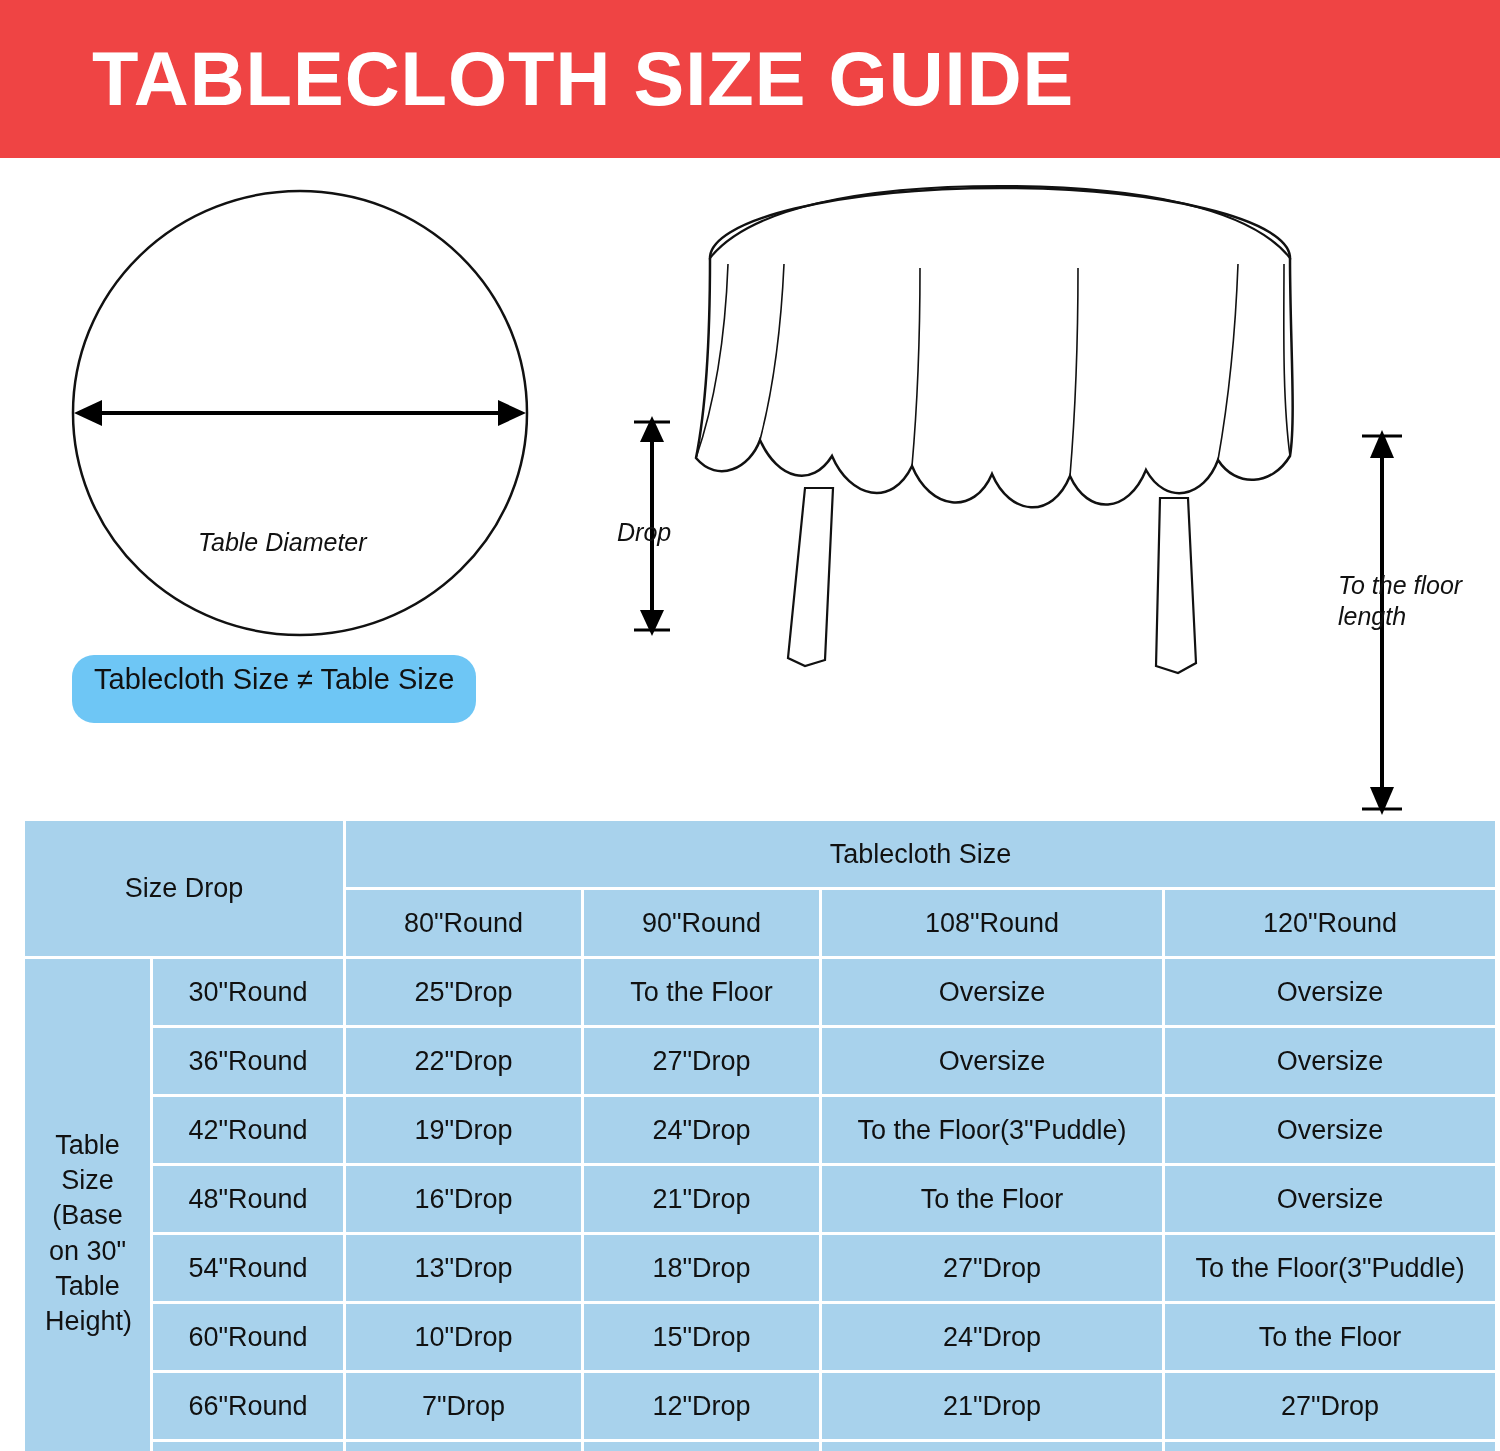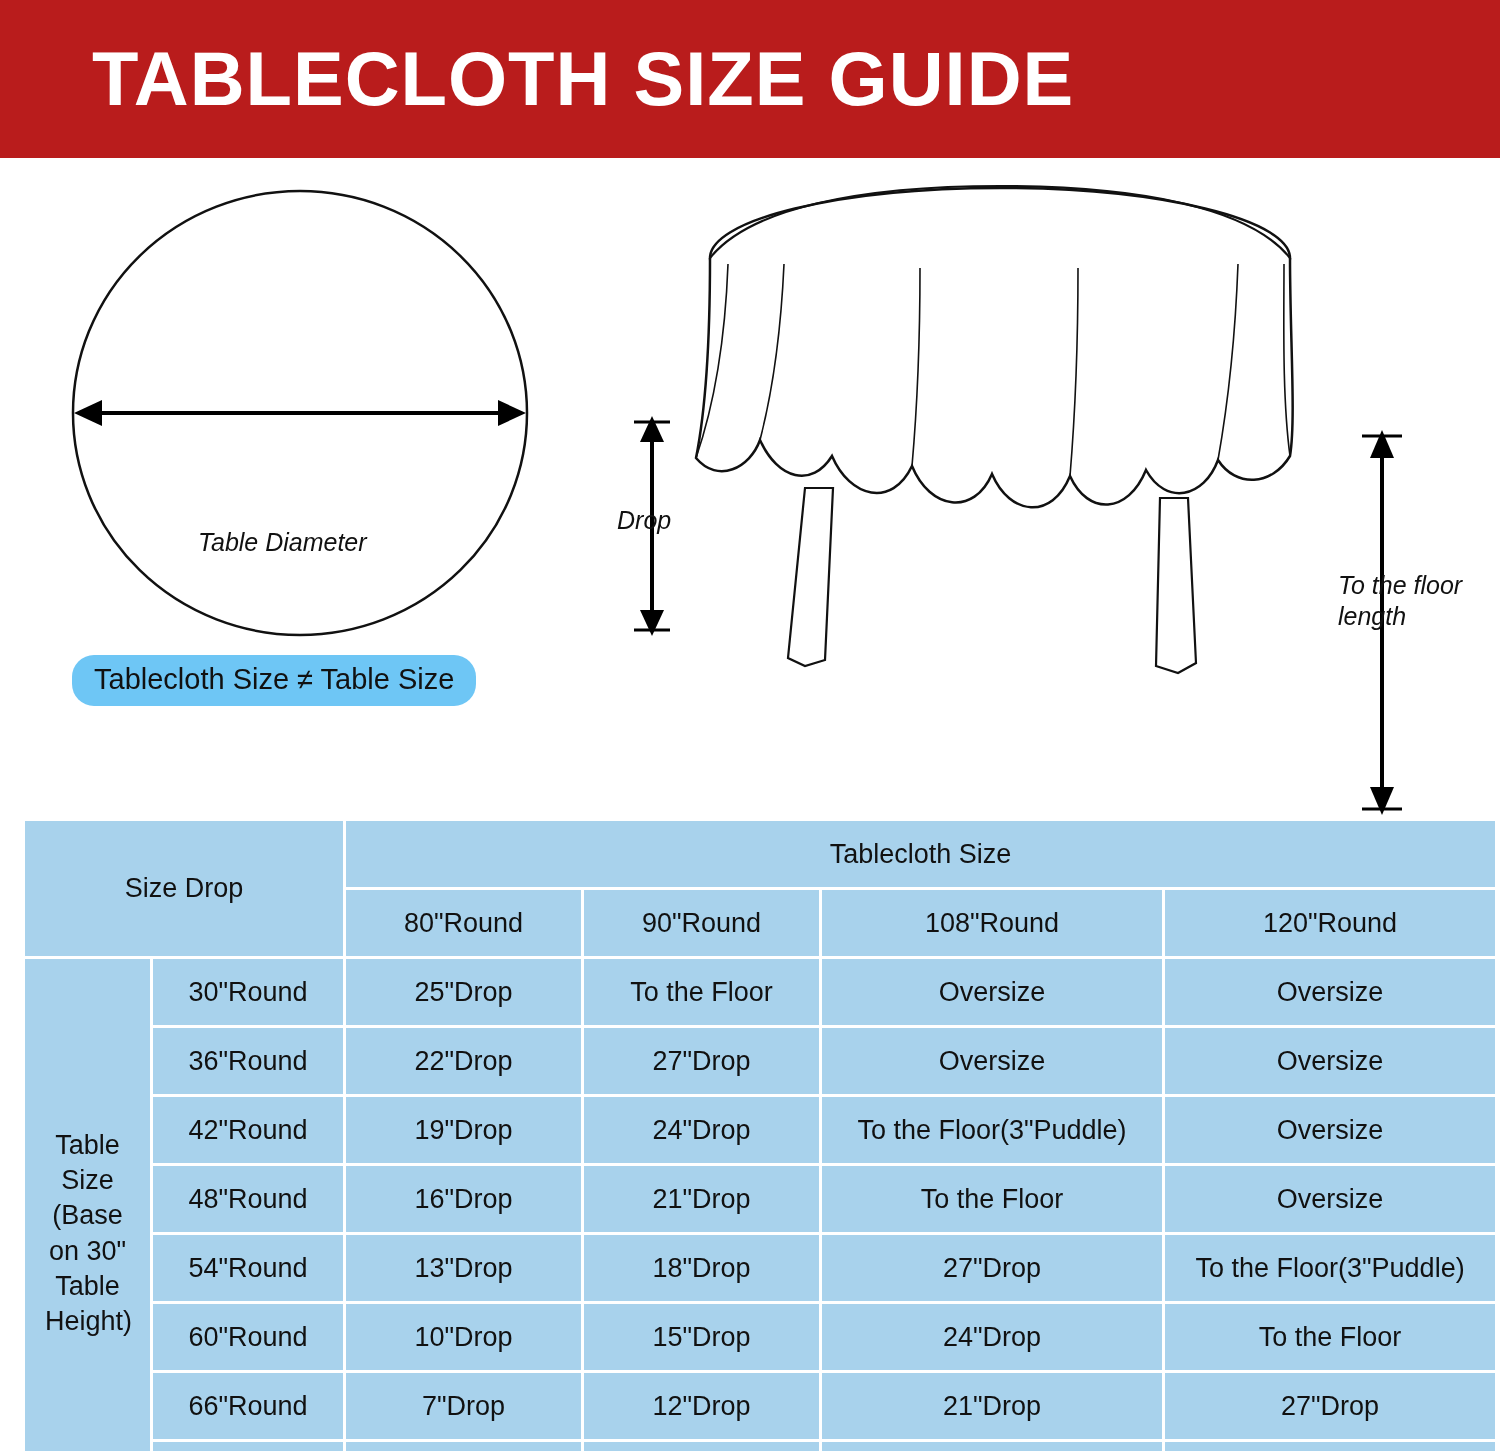--- a/index.html
+++ b/index.html
@@ -11,21 +11,21 @@
     width: 1500px;
     height: 1451px;
     font-family: "Liberation Sans", sans-serif;
     color: #000;
     position: relative;
     overflow: hidden;
   }
 
   
   .header {
-    background: #b91c1c;
+    background: #ef4444;
     height: 158px;
     display: flex;
     align-items: center;
     padding-left: 92px;
     box-sizing: border-box;
   }
   .header-title {
     color: #ffffff;
     font-size: 76px;
     font-weight: bold;
@@ -51,36 +51,36 @@
     top: 10px;
   }
 
   .diag-label {
     position: absolute;
     font-size: 25px;
     color: #111;
     white-space: nowrap;
   }
   .label-diameter { left: 198px; top: 370px; }
-  .label-drop     { left: 617px; top: 348px; }
+  .label-drop     { left: 617px; top: 360px; }
   .label-floor    { left: 1338px; top: 412px; line-height: 1.25; white-space: normal; width: 150px; }
 
   
   .pills {
     position: absolute;
     left: 72px;
     top: 655px;
   }
   .pill {
     display: inline-block;
     background: #6ec6f5;
     color: #111;
     font-size: 29px;
     border-radius: 22px;
-    padding: 8px 22px 10px 22px;
+    padding: 8px 22px 27px 22px;
     margin-bottom: 16px;
   }
   .pill-row { display: block; }
 
   
   .size-table-wrap {
     position: absolute;
     left: 22px;
     top: 818px;
     width: 1456px;

